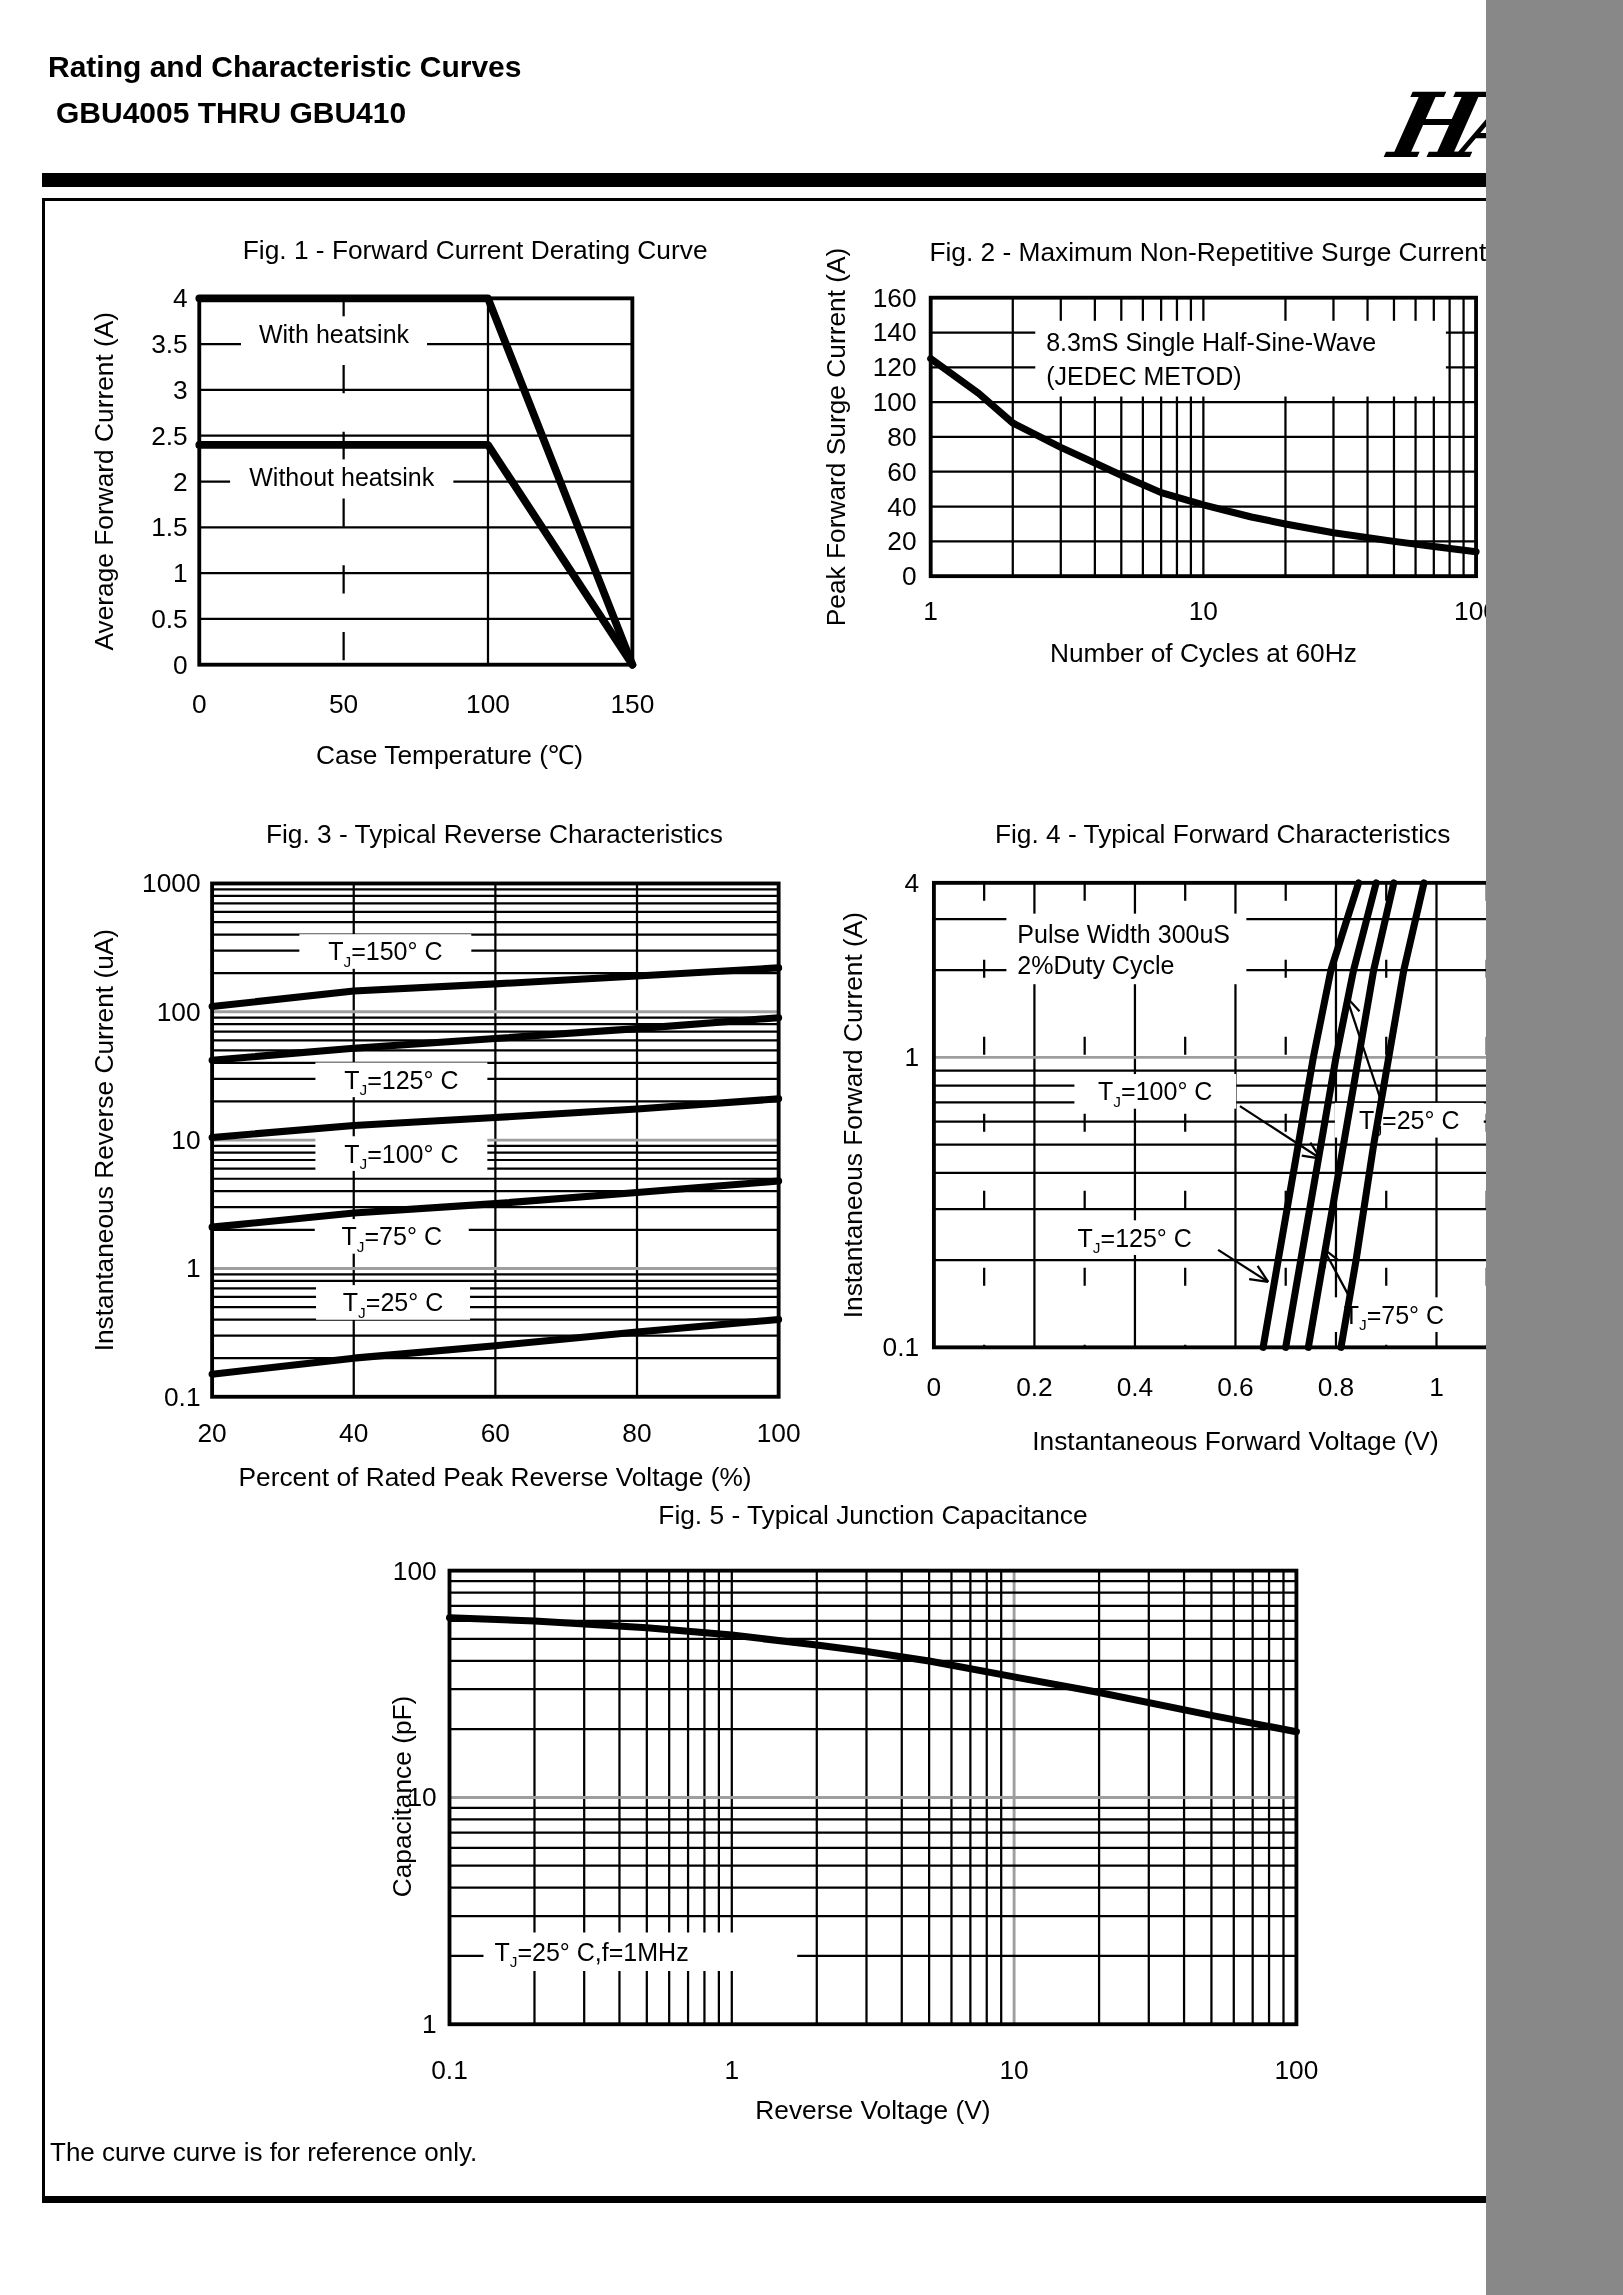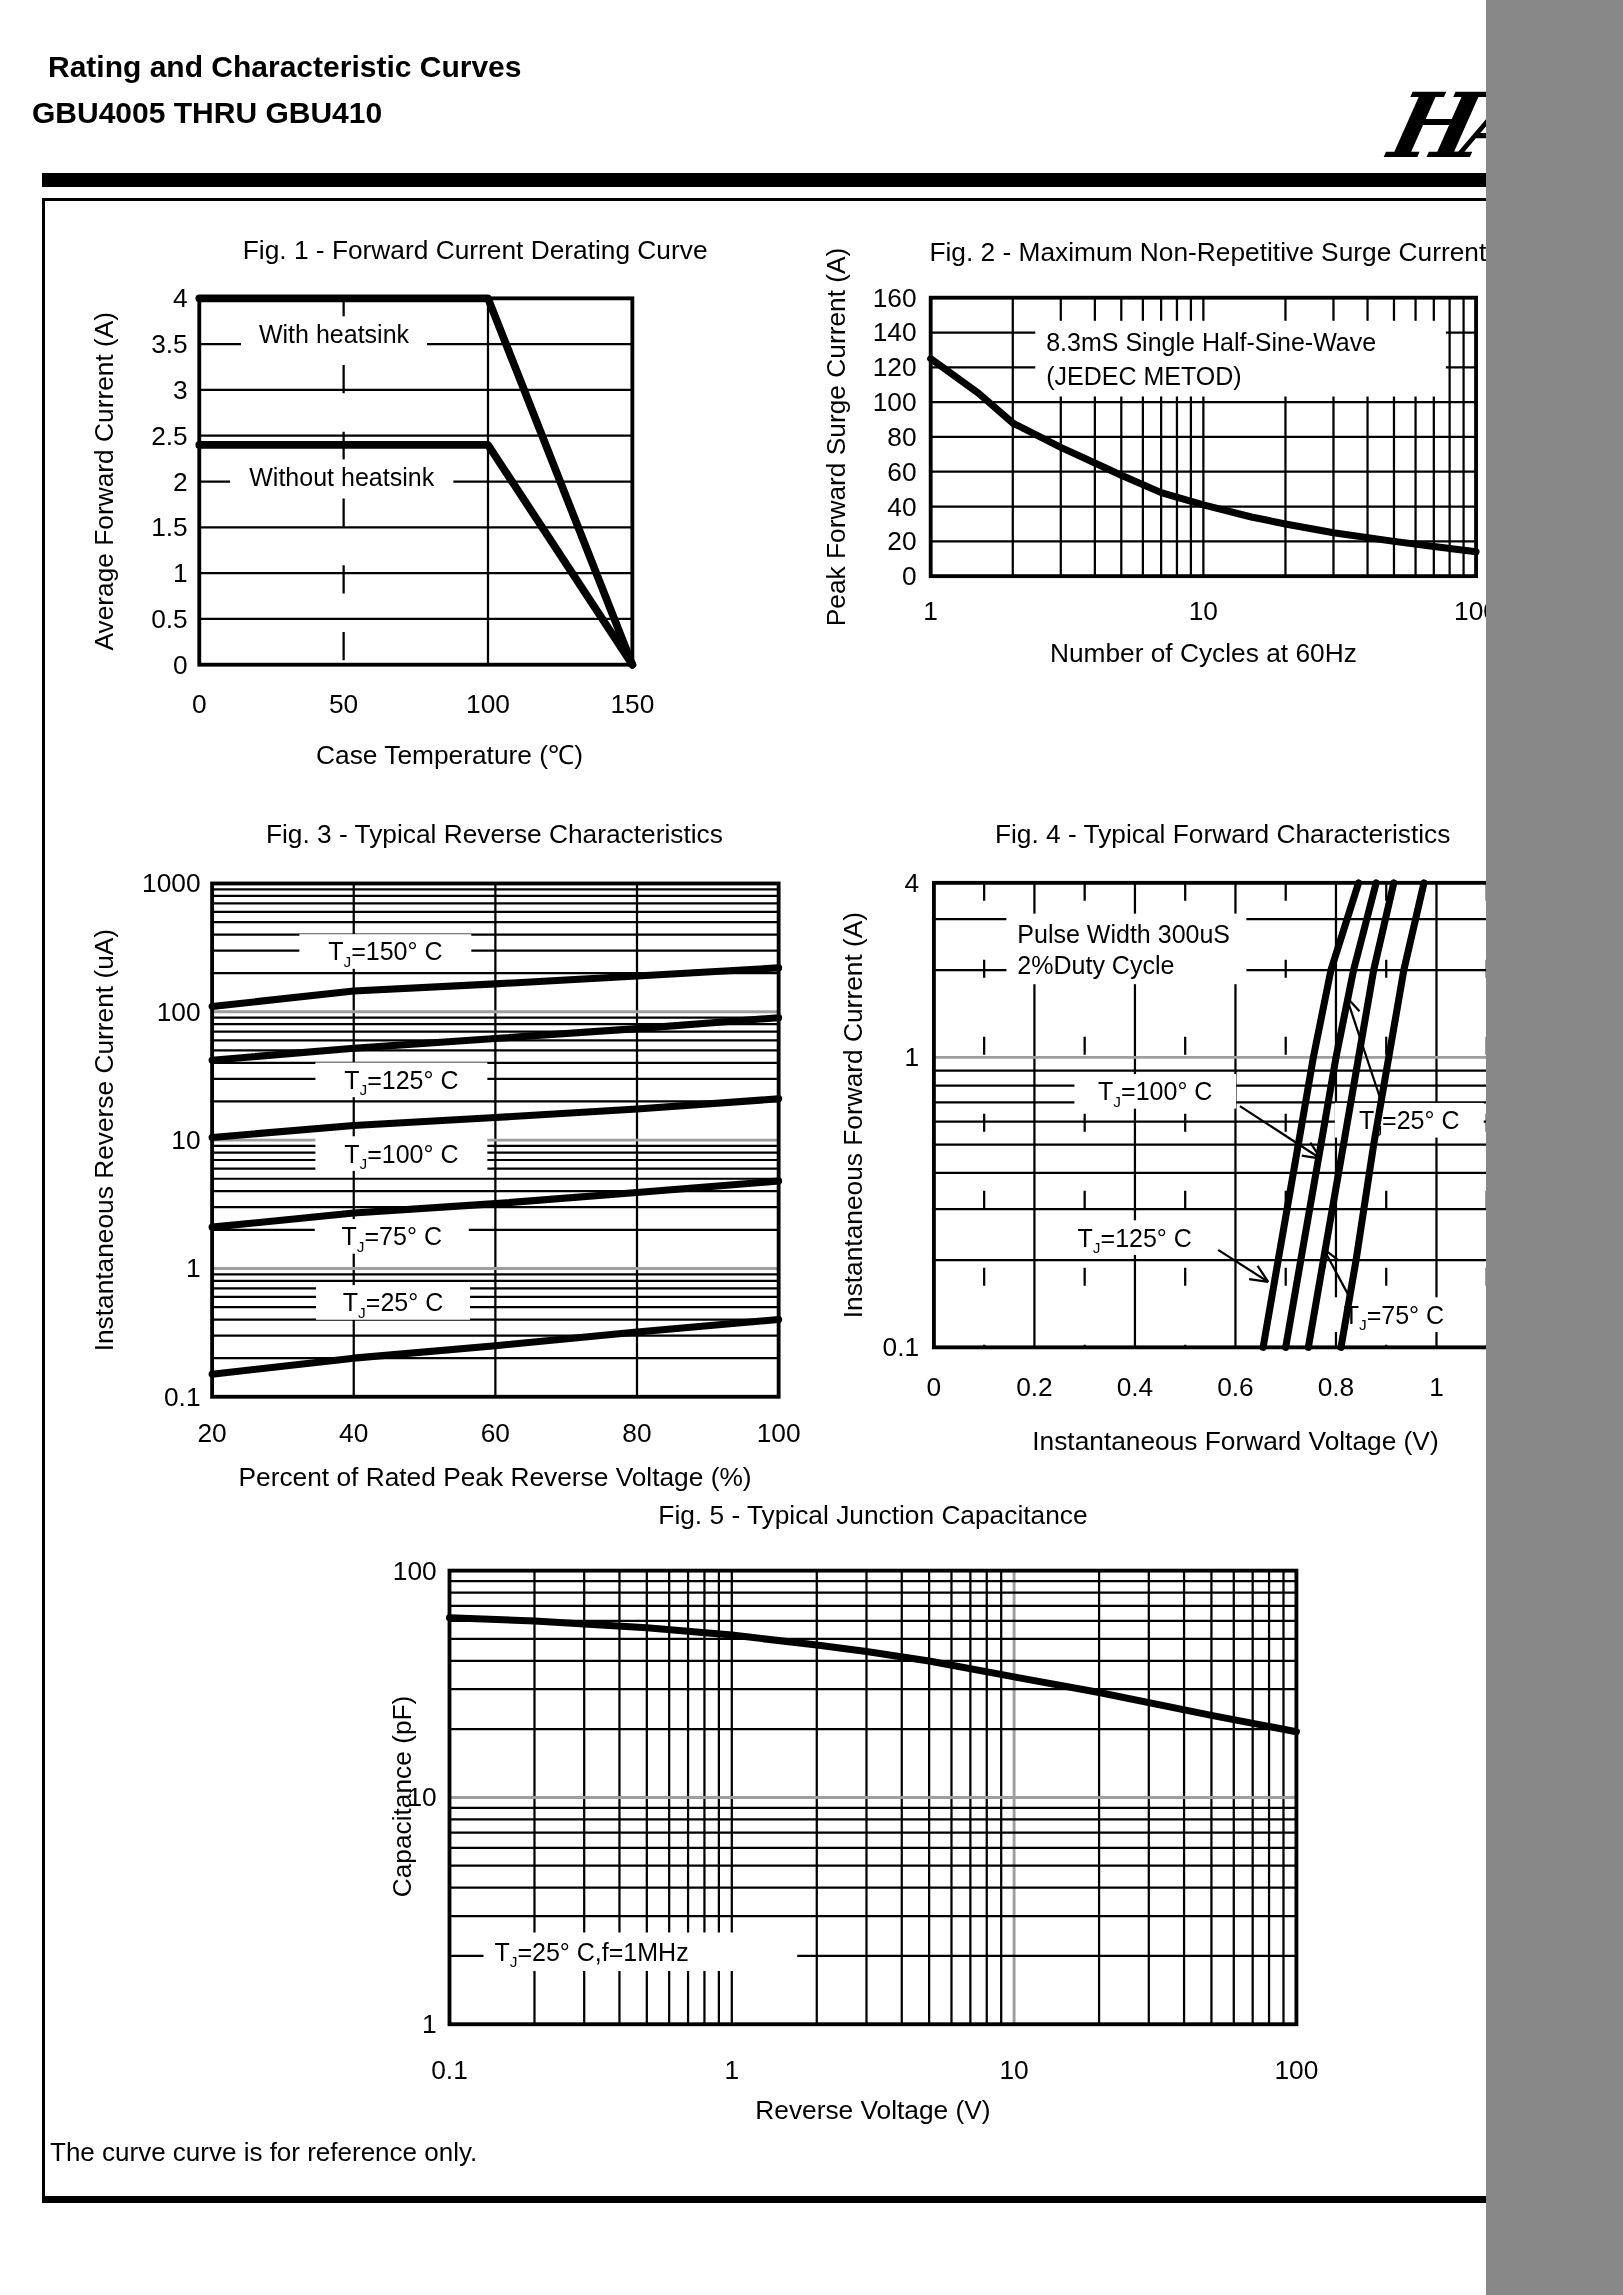--- a/index.html
+++ b/index.html
@@ -1,19 +1,19 @@
 <!DOCTYPE html>
 <html style="font-size:10.3px"><head>
 <meta charset="utf-8">
 <style>
   html,body{margin:0;padding:0;background:#888;}
   .page{position:relative;width:1486px;height:2295px;background:#ffffff;
         font-family:"Liberation Sans",sans-serif;color:#000;overflow:hidden;}
   .title1{position:absolute;left:48px;top:50px;font-size:30px;font-weight:bold;}
-  .title2{position:absolute;left:32px;top:96px;font-size:30px;font-weight:bold;}
+  .title2{position:absolute;left:56px;top:96px;font-size:30px;font-weight:bold;}
   .logo-svg{position:absolute;left:1309px;top:83px;width:282px;height:90px;}
   .rule{position:absolute;left:42px;top:173px;width:1540px;height:13.5px;background:#000;}
   .frame{position:absolute;left:42px;top:198px;width:1532px;height:1995px;
          border:3.9px solid #000;border-bottom-width:7px;}
   .charts{position:absolute;left:0;top:0;width:1624px;height:2295px;}
   .footer{position:absolute;left:50px;top:2137px;font-size:26px;}
 </style>
 </head>
 <body>
 

